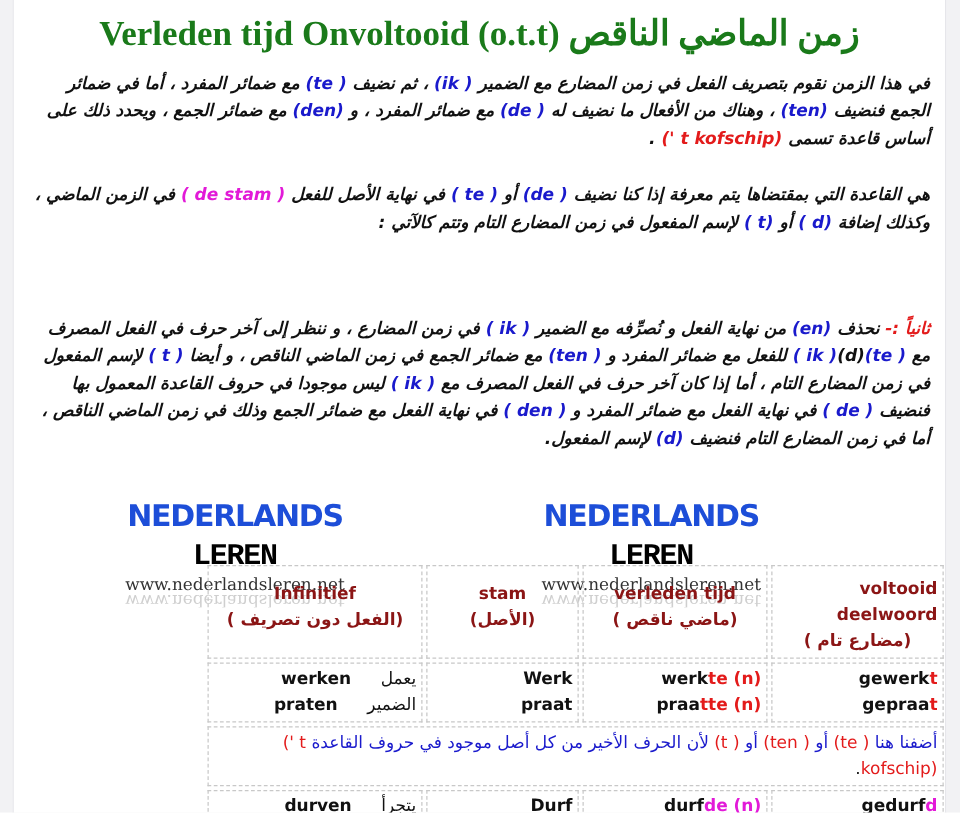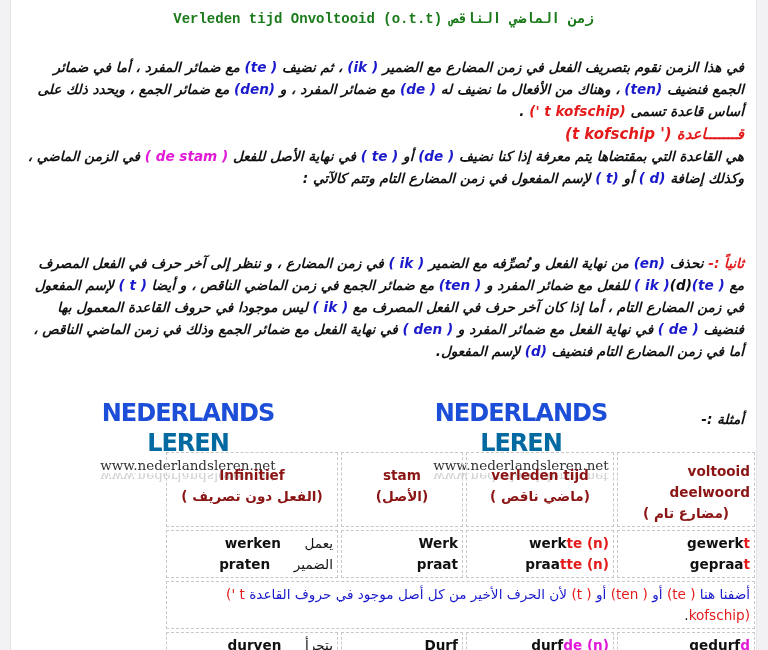--- a/index.html
+++ b/index.html
@@ -10,21 +10,21 @@
   }
   .page {
     position: absolute; left: 10px; top: 0; width: 745px; height: 650px;
     background: #ffffff;
     border-left: 1px solid #e6e6ea; border-right: 1px solid #e6e6ea;
     overflow: hidden;
   }
   .title {
     position: absolute; left: 0; right: 0; top: 10px;
     text-align: center; color: #1a7a1a;
-    font-family: Liberation Mono, monospace; font-weight: bold; font-size: 14px;
+    font-family: Liberation Serif, serif; font-weight: bold; font-size: 28px;
     direction: rtl;
   }
   .body-text {
     position: absolute; right: 12px; width: 718px;
     direction: rtl; text-align: right;
     font-family: "DejaVu Sans", sans-serif; font-size: 13.6px; line-height: 22px;
     color: #111;
     font-style: italic;
   }
   .blue { color: #1a1acc; }
@@ -34,21 +34,21 @@
   .ltr { direction: ltr; unicode-bidi: embed; }
   .rule-heading { color: #e31b1b; font-size: 15px; }
   .logo {
     position: absolute; text-align: center; width: 230px;
   }
   .logo .mark {
     font-family: "DejaVu Sans", sans-serif; font-size: 24px; font-weight: bold;
     letter-spacing: -1px; line-height: 30px;
   }
   .logo .mark .a { color: #1d4ed8; }
-  .logo .mark .b { color: #0369a1; }
+  .logo .mark .b { color: #000000; font-family: Liberation Mono, monospace; }
   .logo .url {
     font-family: "DejaVu Serif", serif; font-size: 13.5px; color: #333; line-height: 15px;
   }
   .logo .refl {
     font-family: "DejaVu Serif", serif; font-size: 13.5px; color: #bbb;
     transform: scaleY(-1); line-height: 12px; height: 10px; overflow: hidden; opacity: .7;
   }
   table.verbs {
     position: absolute; left: 152px; top: 449px; width: 595px;
     border-collapse: separate; border-spacing: 3px;
@@ -68,32 +68,30 @@
 <body>
 
 <div class="page">
 
   <div class="title">زمن الماضي الناقص Verleden tijd Onvoltooid (o.t.t)</div>
 
   <div class="body-text bold" style="top:56px;">
     <span>في هذا الزمن نقوم بتصريف الفعل في زمن المضارع مع الضمير </span><span class="blue ltr">(ik )</span><span> ، ثم نضيف </span><span class="blue ltr">(te )</span><span> مع ضمائر المفرد ، أما في ضمائر الجمع فنضيف </span><span class="blue ltr">(ten)</span><span> ، وهناك من الأفعال ما نضيف له </span><span class="blue ltr">(de )</span><span> مع ضمائر المفرد ، و </span><span class="blue ltr">(den)</span><span> مع ضمائر الجمع ، ويحدد ذلك على أساس قاعدة تسمى </span><span class="red ltr">(' t kofschip)</span><span> .</span>
   </div>
 
-  <div class="body-text rule-heading bold" style="top:123px;">قـــــــاعدة (' t kofschip)</div>
 
   <div class="body-text bold" style="top:145px;">
     <span>هي القاعدة التي بمقتضاها يتم معرفة إذا كنا نضيف </span><span class="blue ltr">(de )</span><span> أو </span><span class="blue ltr">( te )</span><span> في نهاية الأصل للفعل </span><span class="mag ltr">( de stam )</span><span> في الزمن الماضي ، وكذلك إضافة </span><span class="blue ltr">( d)</span><span> أو </span><span class="blue ltr">( t)</span><span> لإسم المفعول في زمن المضارع التام وتتم كالآتي :</span>
   </div>
 
 
   <div class="body-text bold" style="top:252px;">
     <span class="red">ثانياً :-</span><span> نحذف </span><span class="blue ltr">(en)</span><span> من نهاية الفعل و نُصرِّفه مع الضمير </span><span class="blue ltr">( ik )</span><span> في زمن المضارع ، و ننظر إلى آخر حرف في الفعل المصرف مع </span><span class="blue ltr">( ik )</span><span>(d)</span><span class="blue ltr">(te )</span><span> للفعل مع ضمائر المفرد و </span><span class="blue ltr">(ten )</span><span> مع ضمائر الجمع في زمن الماضي الناقص ، و أيضا </span><span class="blue ltr">( t )</span><span> لإسم المفعول في زمن المضارع التام ، أما إذا كان آخر حرف في الفعل المصرف مع </span><span class="blue ltr">( ik )</span><span> ليس موجودا في حروف القاعدة المعمول بها فنضيف </span><span class="blue ltr">( de )</span><span> في نهاية الفعل مع ضمائر المفرد و </span><span class="blue ltr">( den )</span><span> في نهاية الفعل مع ضمائر الجمع وذلك في زمن الماضي الناقص ، أما في زمن المضارع التام فنضيف </span><span class="blue ltr">(d)</span><span> لإسم المفعول.</span>
   </div>
 
-  <div class="body-text bold" style="top:408px;">أمثلة :-</div>
 
   <div class="logo" style="left:62px; top:398px;">
     <div class="mark"><span class="a">NEDERLANDS</span> <span class="b">LEREN</span></div>
     <div class="url">www.nederlandsleren.net</div>
     <div class="refl">www.nederlandsleren.net</div>
   </div>
   <div class="logo" style="left:395px; top:398px;">
     <div class="mark"><span class="a">NEDERLANDS</span> <span class="b">LEREN</span></div>
     <div class="url">www.nederlandsleren.net</div>
     <div class="refl">www.nederlandsleren.net</div>

